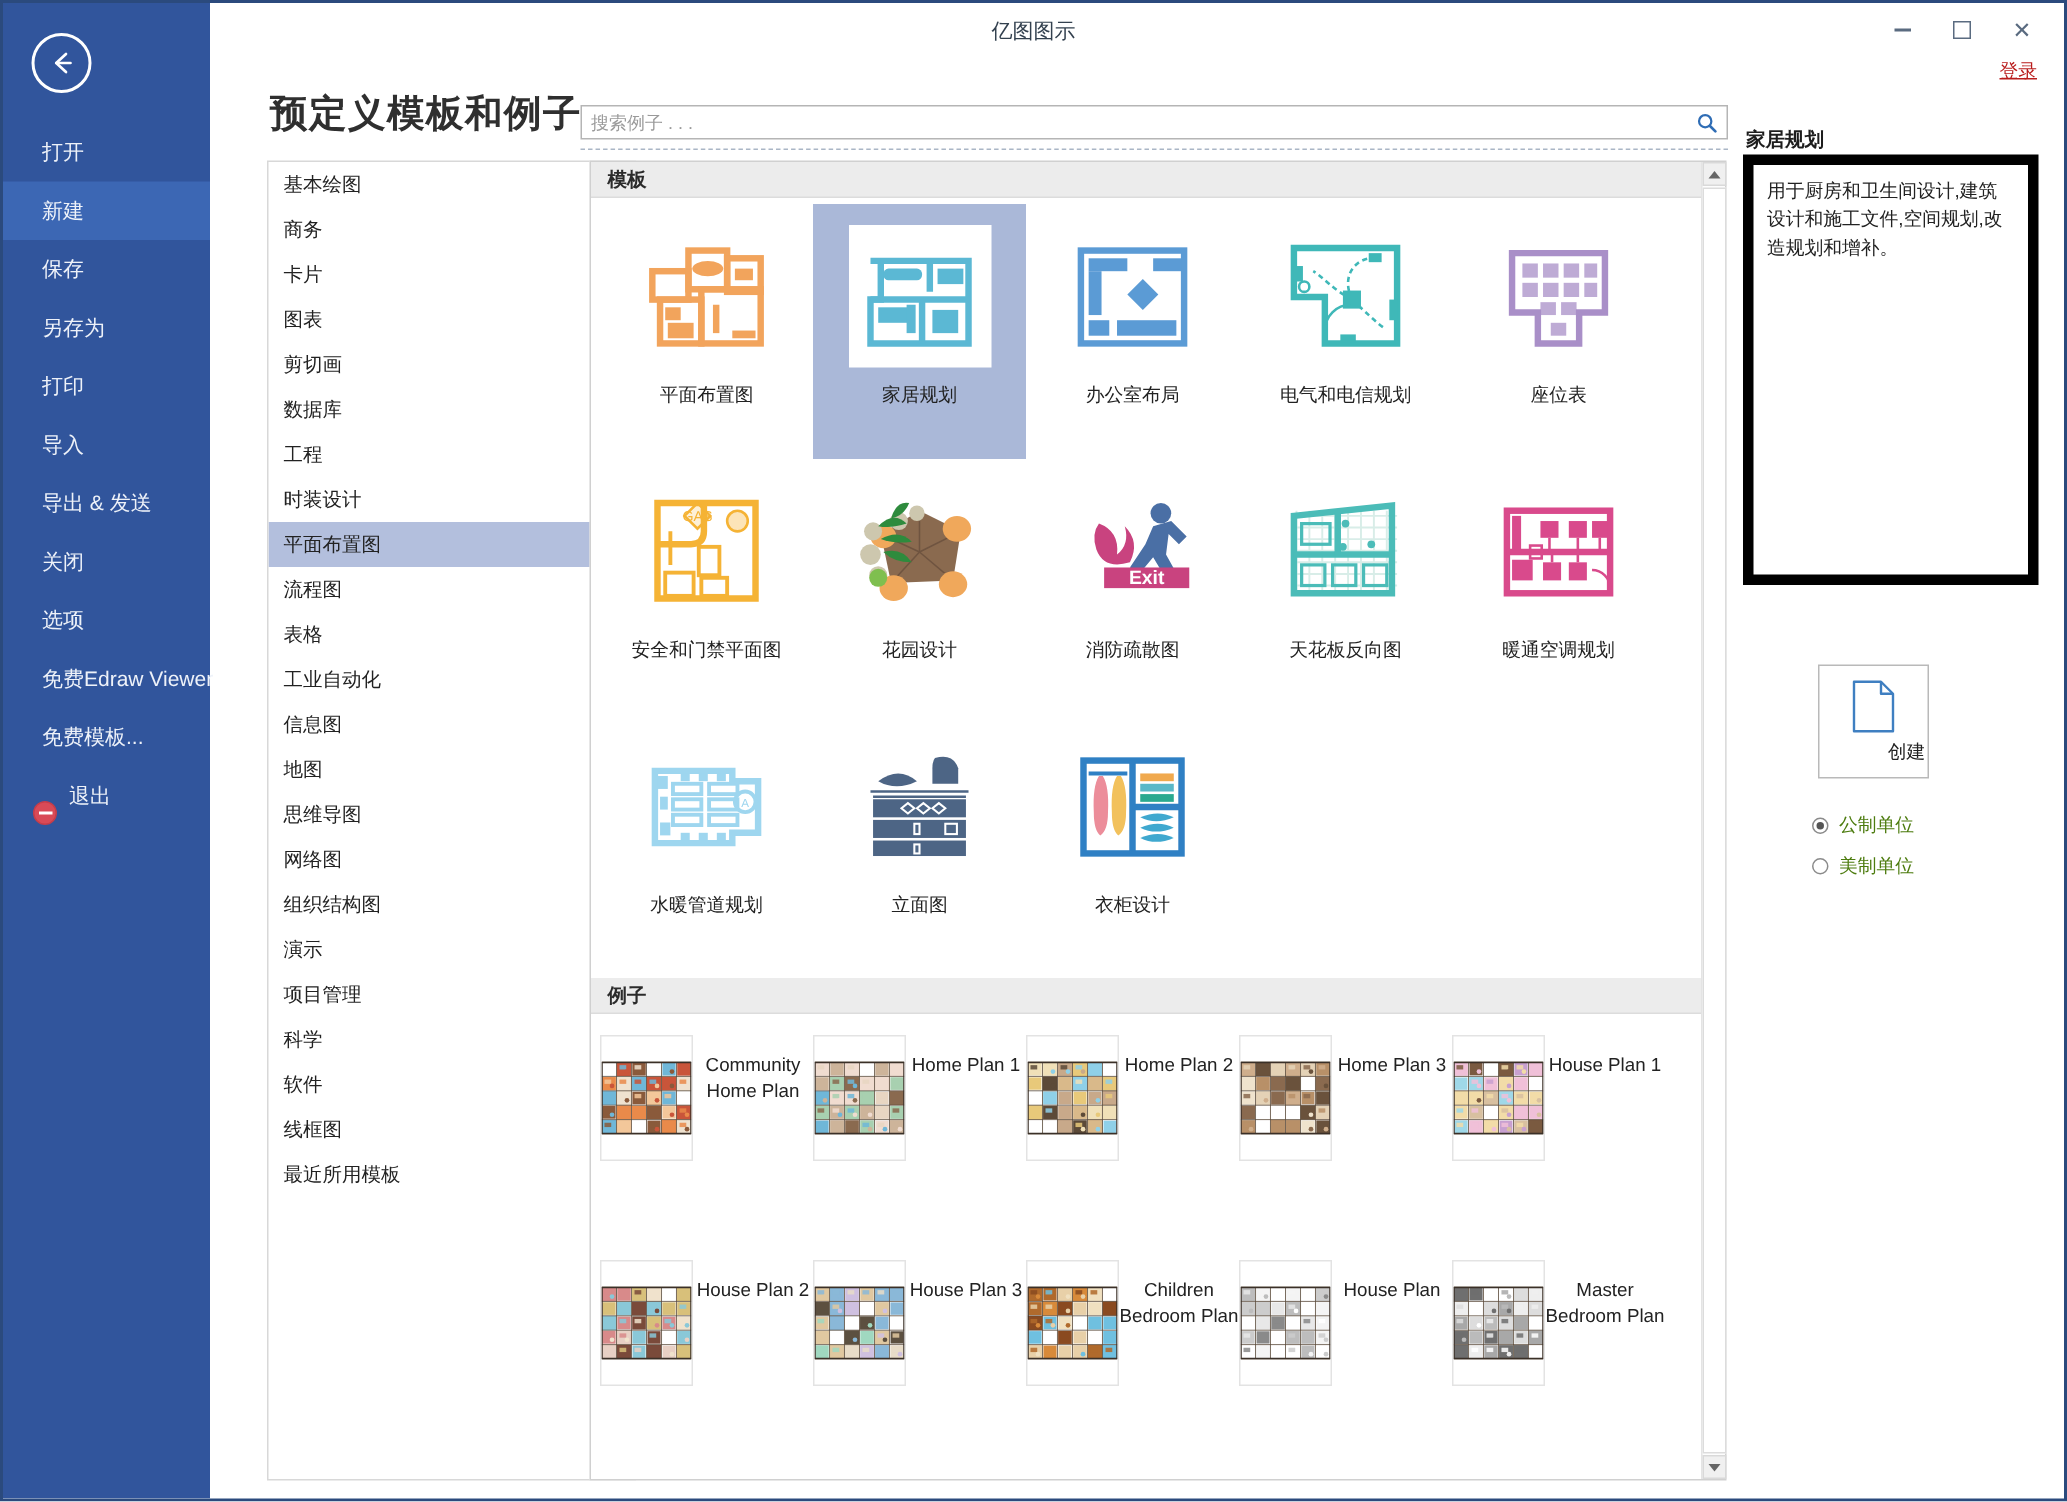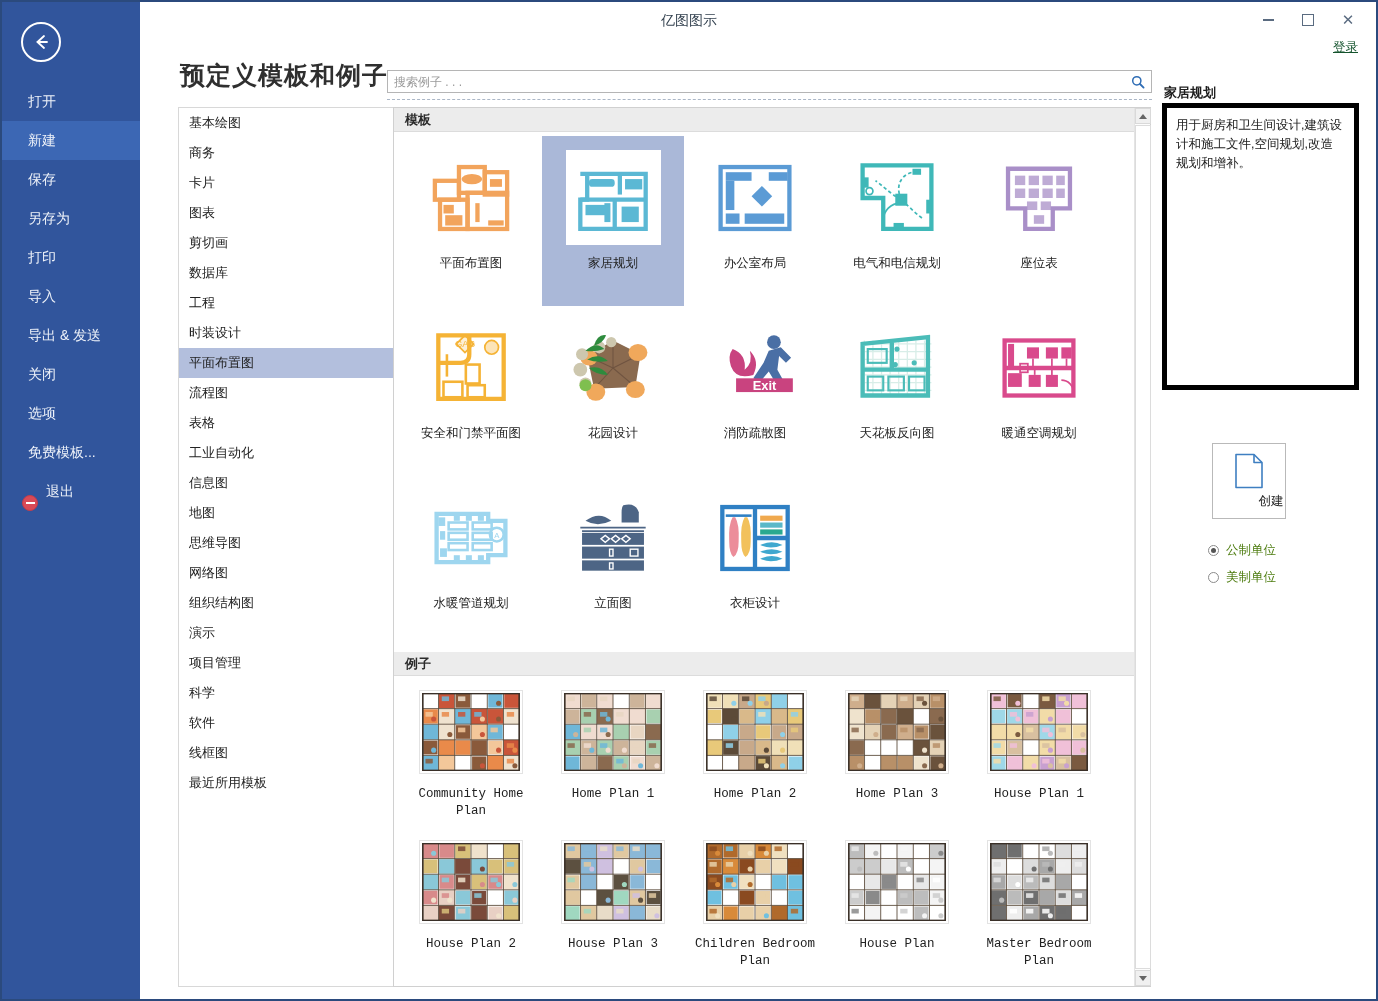--- a/index.html
+++ b/index.html
@@ -69,21 +69,21 @@
   .exit-icon i { display:block; width:9px; height:2.5px; background:#fff; }
 
   
   .page-title {
     position:absolute; left:178px; top:57px;
     font-size:25px; font-weight:bold; color:#2f2f2f;
     letter-spacing:1px;
   }
   .signin {
     position:absolute; right:18px; top:37px;
-    font-size:12.5px; color:#14532d; text-decoration:underline; cursor:pointer;
+    font-size:12.5px; color:#b91c1c; text-decoration:underline; cursor:pointer;
   }
 
   
   .searchbox {
     position:absolute; left:385px; top:68px; width:765px; height:23px;
     border:1px solid #b5b5b5; background:#fff;
     display:flex; align-items:center;
   }
   .searchbox input {
     flex:1; height:21px; border:0; outline:0;
@@ -136,22 +136,22 @@
     display:flex; align-items:center; justify-content:center;
   }
   .tile.selected .thumb { background:#ffffff; }
   .tile .caption {
     margin-top:10px; width:132px; text-align:center;
     font-size:12.5px; color:#222; line-height:16px;
   }
 
   .ex-tile {
     width:142px; height:150px;
-    display:flex; flex-direction:column; align-items:center;
-    padding-top:10px; cursor:pointer;font-family:Liberation Mono, monospace;
+    display:flex; 
+    padding-top:10px; cursor:pointer;
   }
   .ex-tile .ex-thumb {
     width:104px; height:84px;
     border:1px solid #e3e3e3; background:#fff;
     display:flex; align-items:center; justify-content:center; overflow:hidden;
   }
   .ex-tile .caption {
     margin-top:12px; width:136px; text-align:center;
     font-size:12.5px; color:#222; line-height:17px;
   }
@@ -174,21 +174,21 @@
   .tri.up { border-bottom:5px solid #666; }
   .tri.down { border-top:5px solid #666; }
 
   
   .info-title {
     position:absolute; left:1162px; top:82px;
     font-size:13px; font-weight:bold; color:#1d1d1d;
   }
   .info-desc {
     position:absolute; left:1160px; top:101px; width:197px; height:287px;
-    border:5px solid #000000; background:#fff;
+    border:7px solid #000000; background:#fff;
     padding:8px 9px; font-size:12.5px; line-height:19px; color:#222;
   }
   .create-box {
     position:absolute; left:1210px; top:441px; width:74px; height:76px;
     border:1px solid #b9b9b9; background:#fff;
     display:flex; flex-direction:column; align-items:center; justify-content:center;
     cursor:pointer;
   }
   .create-label { margin-top:4px; font-size:12.5px; color:#222;margin-left:44px; }
   .radio-row {
@@ -235,20 +235,21 @@
 
     <div class="rail-item">打开</div>
     <div class="rail-item active">新建</div>
     <div class="rail-item">保存</div>
     <div class="rail-item">另存为</div>
     <div class="rail-item">打印</div>
     <div class="rail-item">导入</div>
     <div class="rail-item">导出 &amp; 发送</div>
     <div class="rail-item">关闭</div>
     <div class="rail-item">选项</div>
+    <div class="rail-item">免费Edraw Viewer</div>
     <div class="rail-item">免费模板...</div>
     <div class="rail-item exit">
       <span class="exit-icon">
           <i></i>
         </span>
       <span>退出</span>
     </div>
   </div>
 
   <div class="page-title">预定义模板和例子</div>

